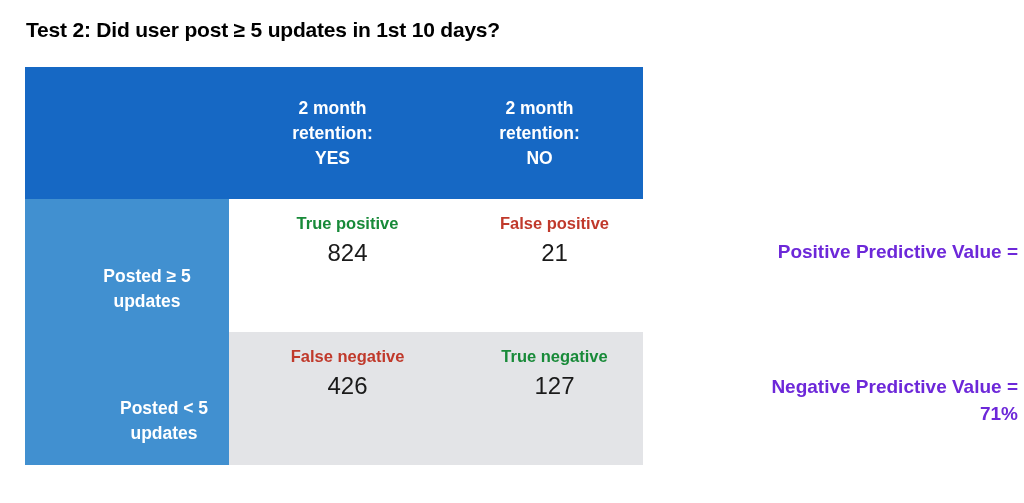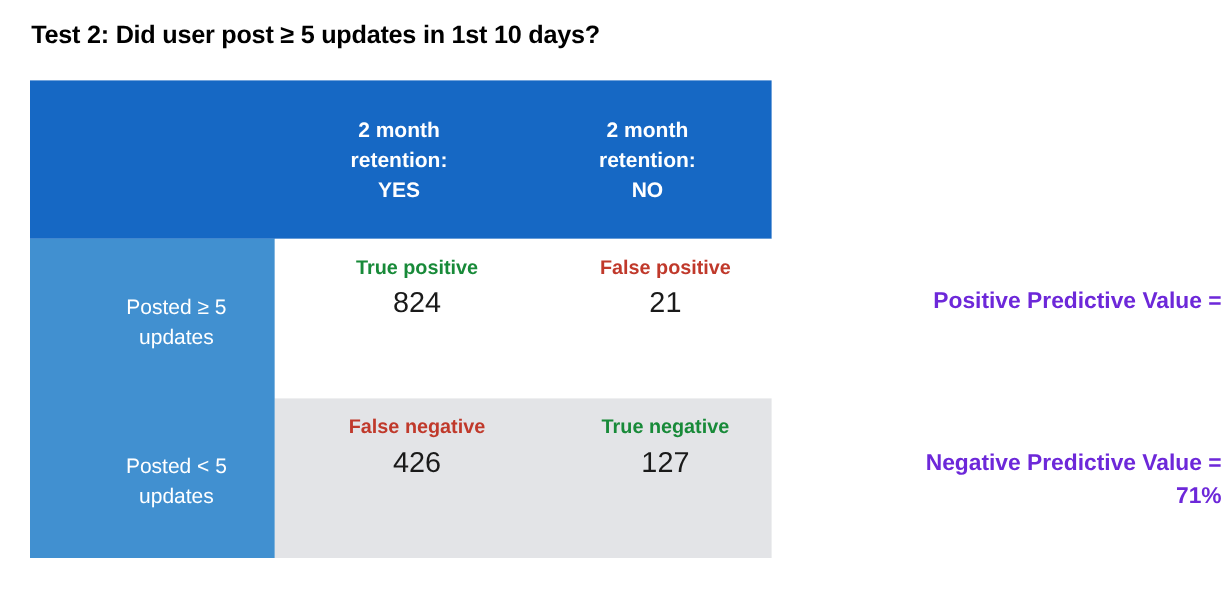--- a/index.html
+++ b/index.html
@@ -82,25 +82,26 @@
     height: 266px;
     background: #4190d0;
   }
   .row-header {
     position: absolute;
     left: 0;
     width: 244px;
     text-align: center;
     color: #ffffff;
     font-size: 17.5px;
-    font-weight: normal;
+    font-weight: bold;
     line-height: 25px;
+    margin-top: 20px;
   }
   #row-header-ge5 { top: 45px; }
-  #row-header-lt5 { top: 177px; }
+  #row-header-lt5 { top: 177px; padding-left: 17px; }
 
   .data-row {
     position: absolute;
     left: 204px;
     width: 414px;
     height: 133px;
   }
   #data-row-1 { top: 0;     background: #ffffff; }
   #data-row-2 { top: 133px; background: #e3e4e7; }
 

